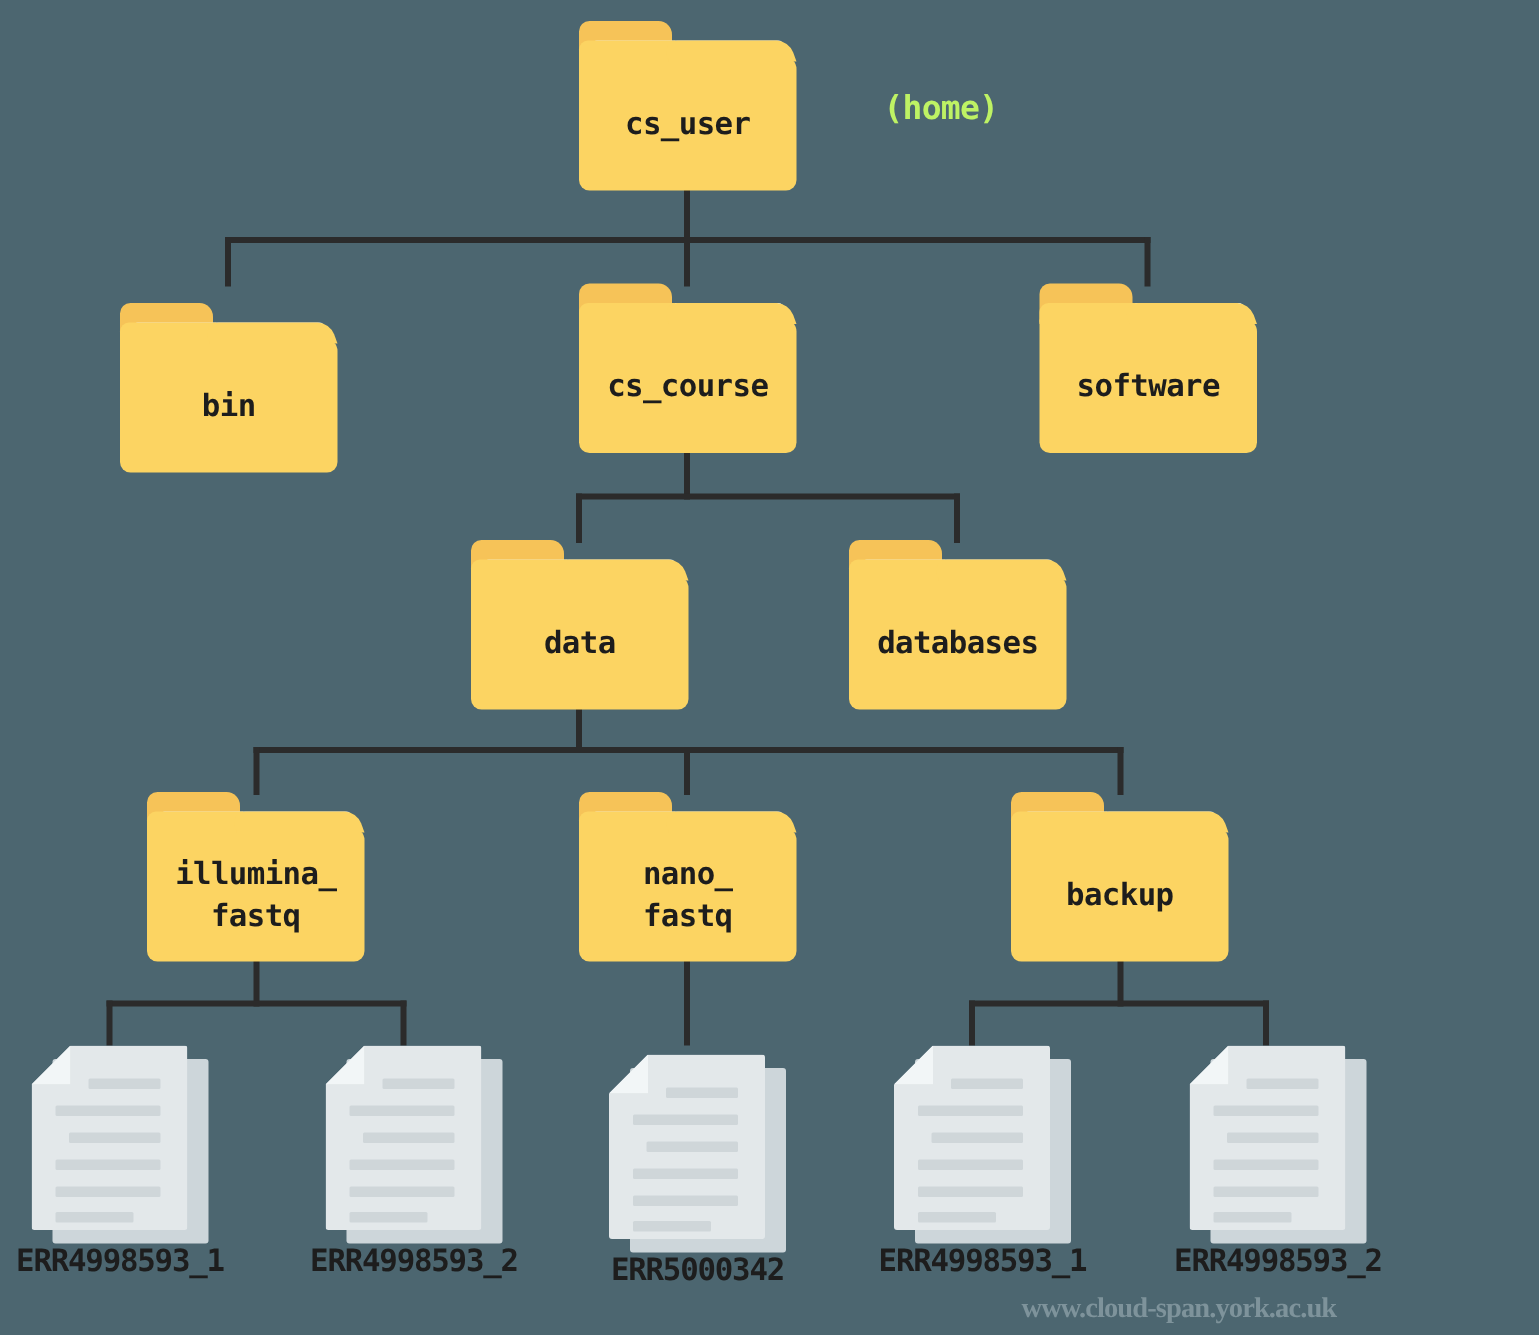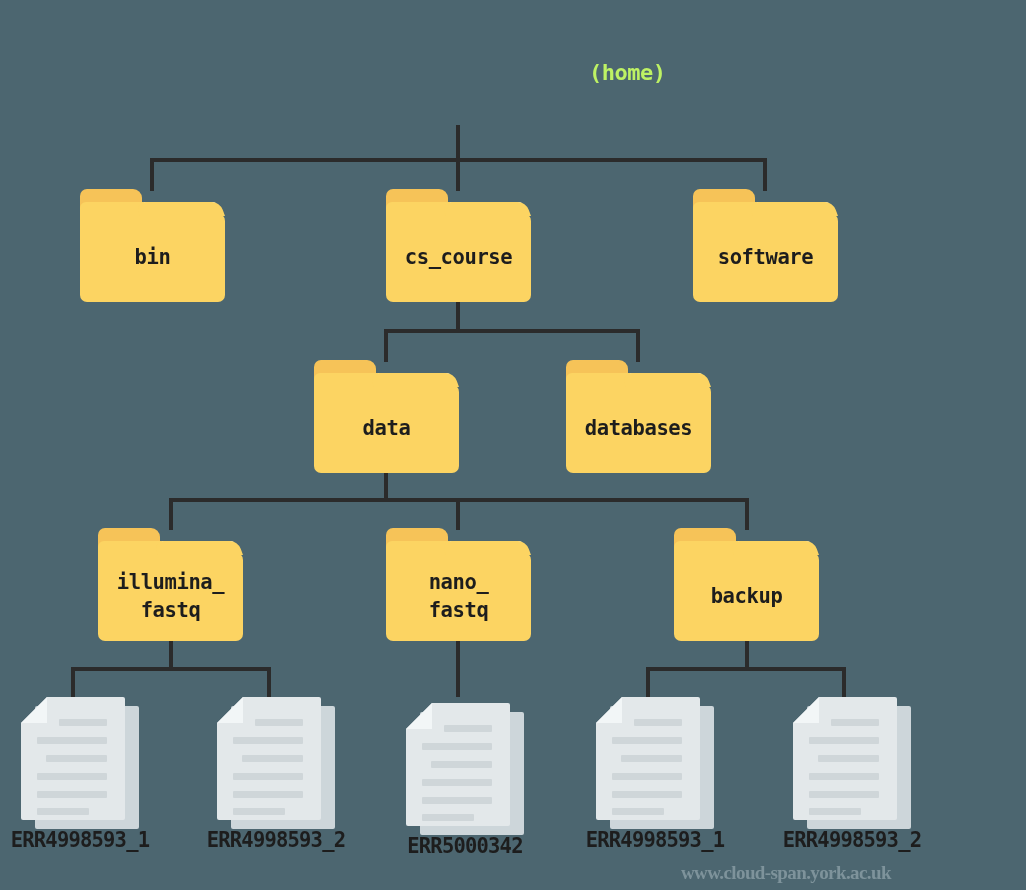--- a/index.html
+++ b/index.html
@@ -214,23 +214,31 @@
   <div class="line vline" style="left:71px; top:667px; width:4px; height:30px;"></div>
   <div class="line vline" style="left:267px; top:667px; width:4px; height:30px;"></div>
 
   <div class="line vline" style="left:456px; top:637px; width:4px; height:60px;"></div>
 
   <div class="line vline" style="left:745px; top:637px; width:4px; height:34px;"></div>
   <div class="line hline" style="left:646px; top:667px; width:200px; height:4px;"></div>
   <div class="line vline" style="left:646px; top:667px; width:4px; height:30px;"></div>
   <div class="line vline" style="left:842px; top:667px; width:4px; height:30px;"></div>
 
+  <div class="folder" style="left:386px; top:14px;">
+    <div class="tab"></div>
+    <div class="paper"></div>
+    <div class="body"></div>
+    <div class="flabel">
+      <span>cs_user</span>
+    </div>
+  </div>
   <div class="annot" style="left:589px; top:60px;">(home)</div>
 
-  <div class="folder" style="left:80px; top:189px;padding-left:32px;">
+  <div class="folder" style="left:80px; top:202px;padding-left:32px;">
     <div class="tab"></div>
     <div class="paper"></div>
     <div class="body"></div>
     <div class="flabel">
       <span>bin</span>
     </div>
   </div>
 
   <div class="folder" style="left:386px; top:189px;">
     <div class="tab"></div>

